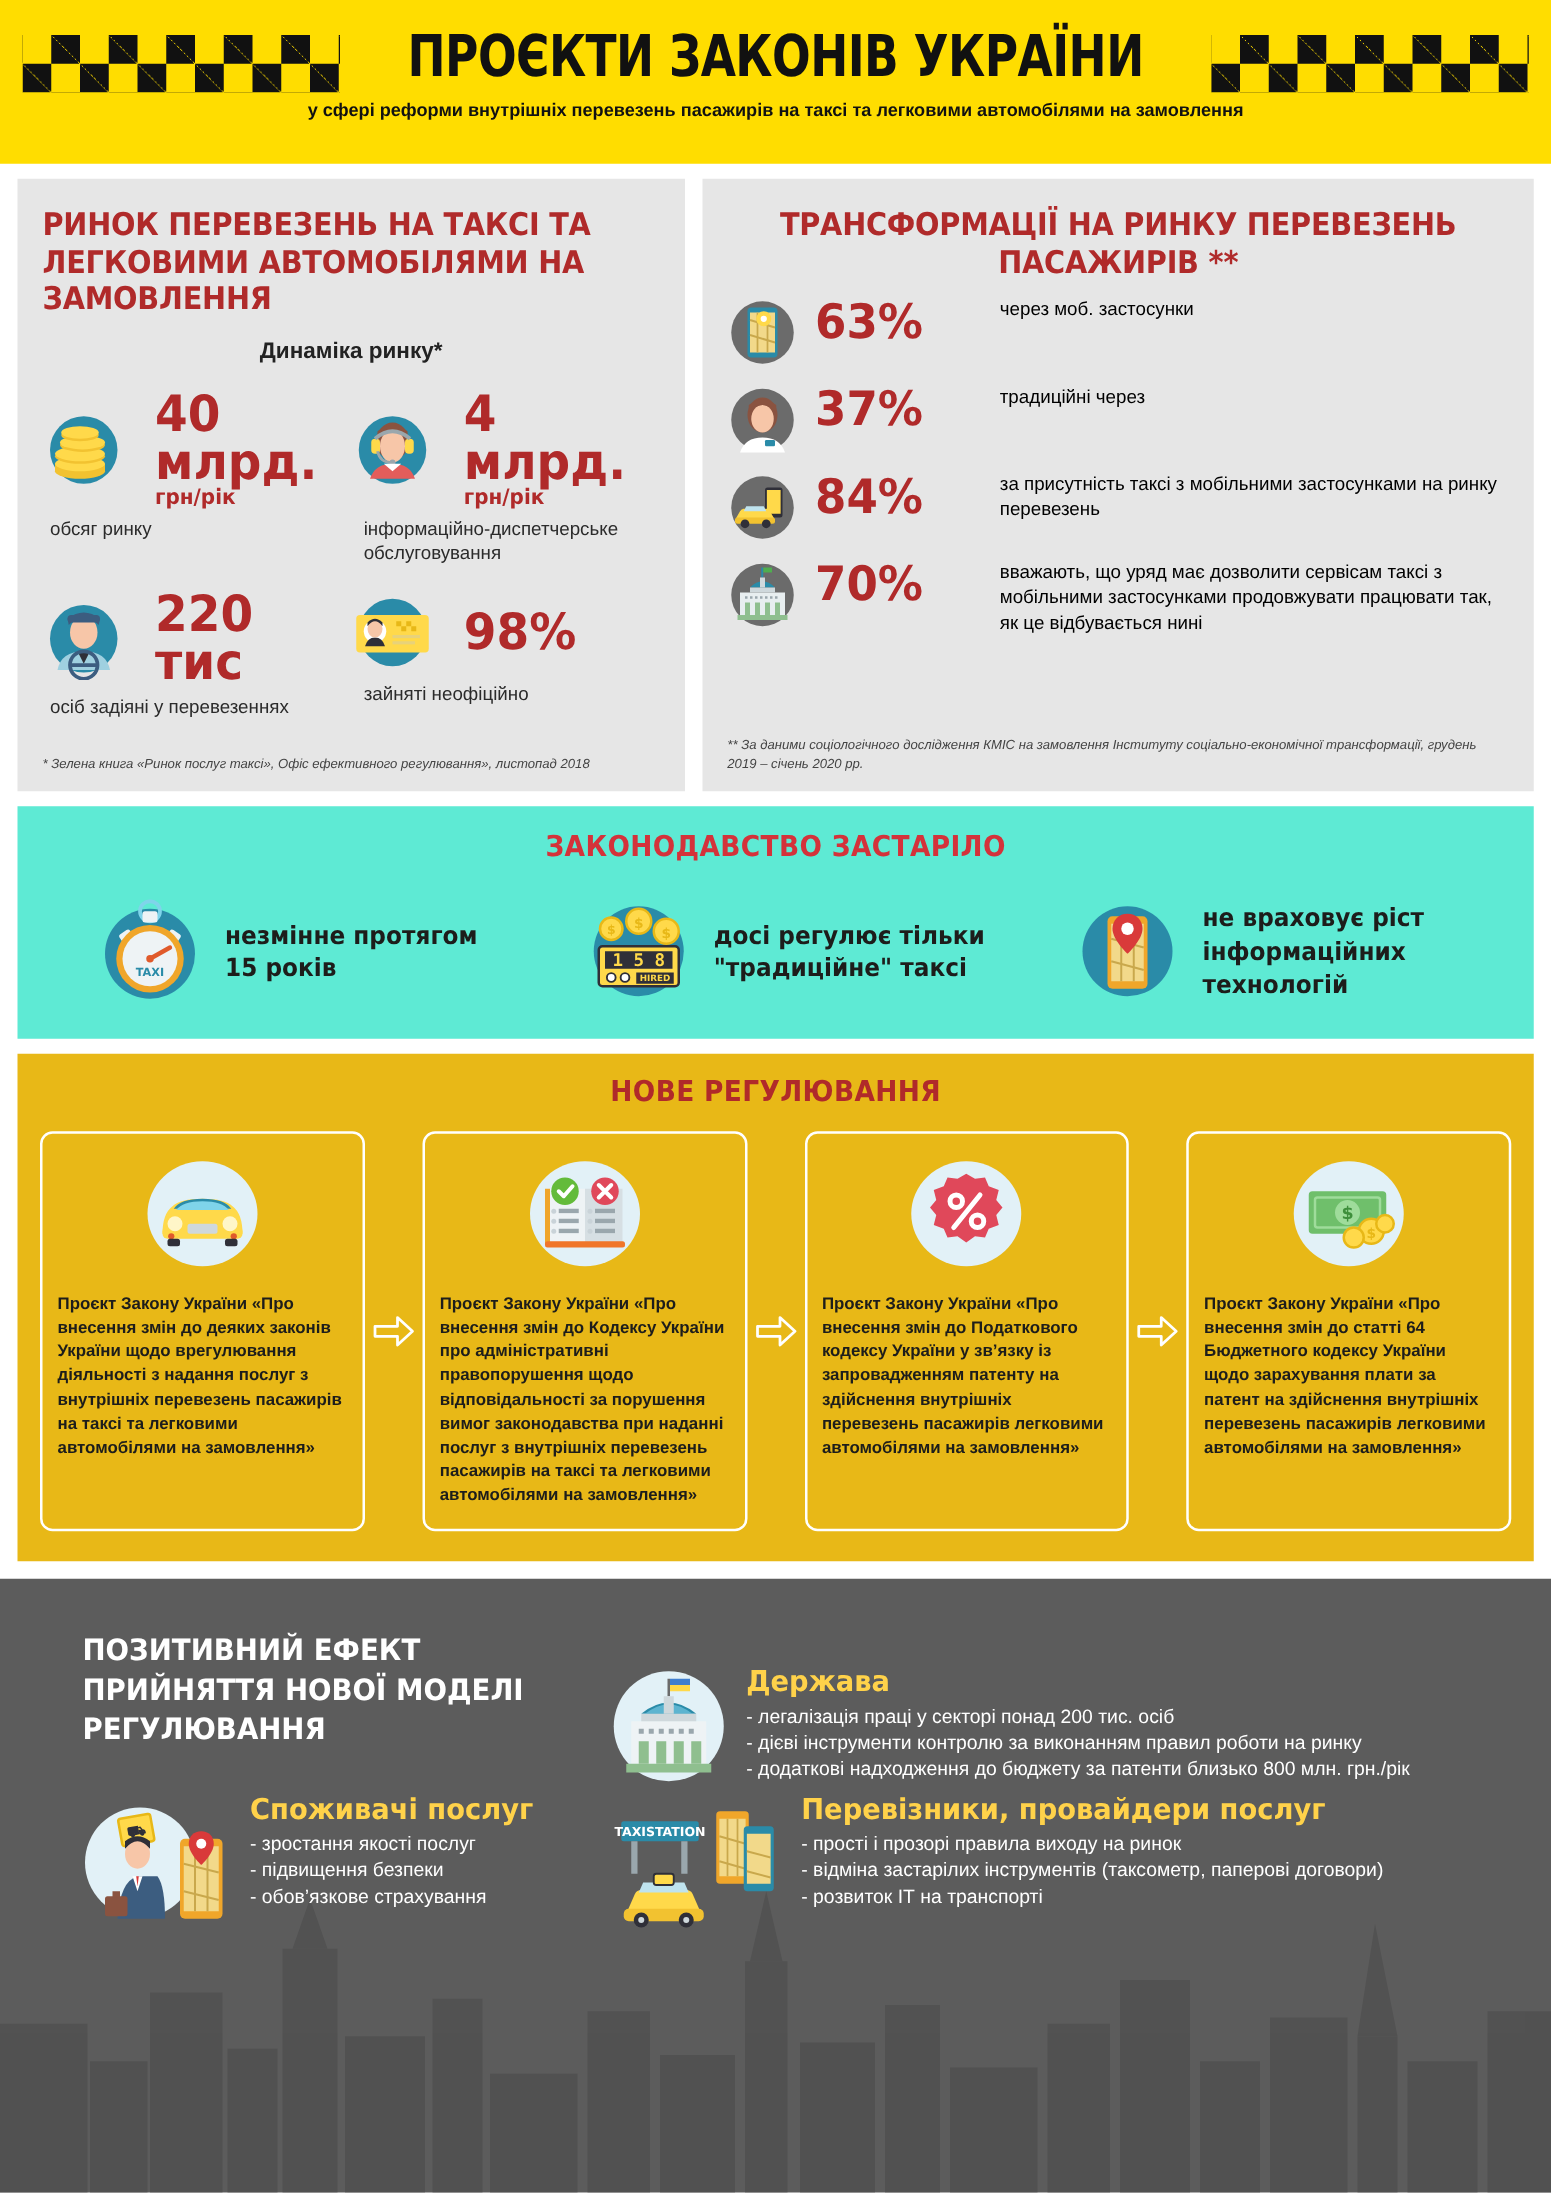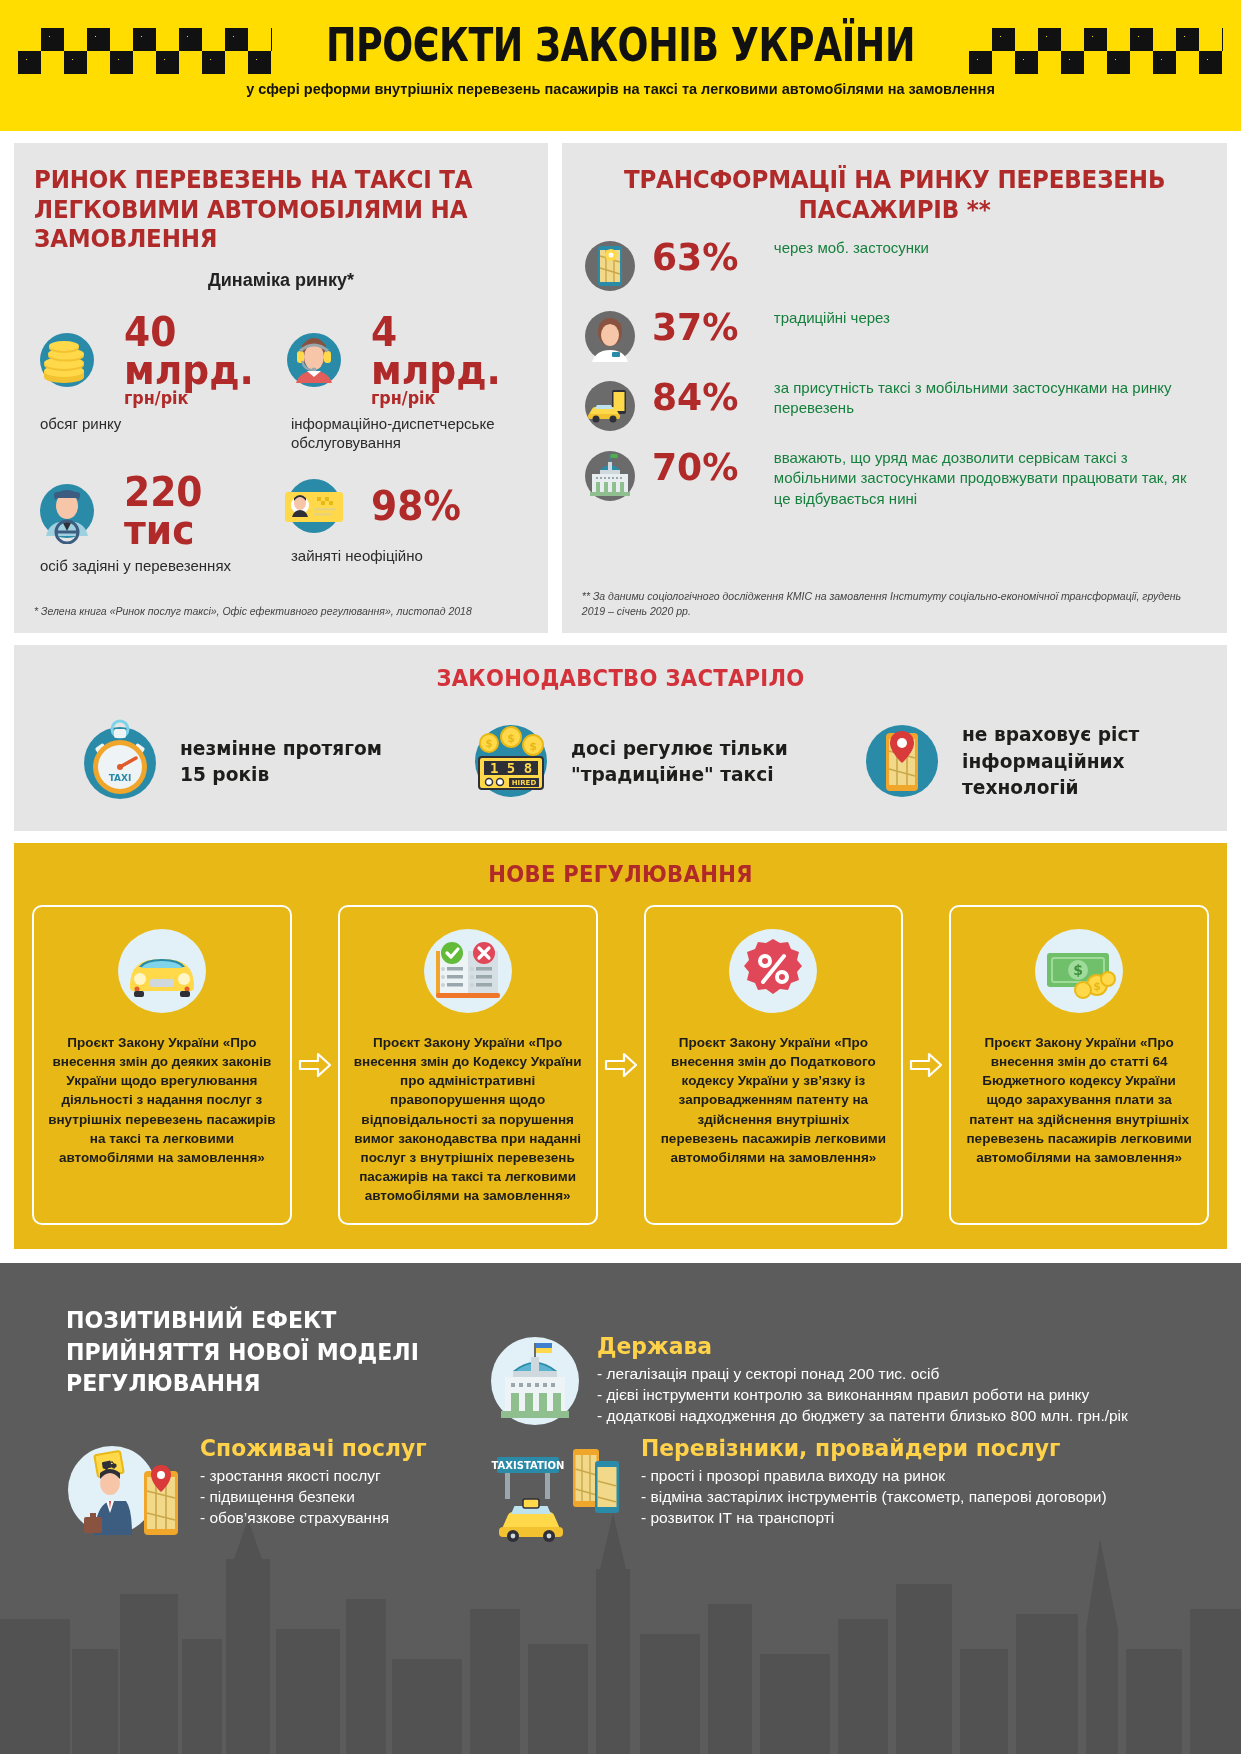--- a/index.html
+++ b/index.html
@@ -147,28 +147,29 @@
     font-family: "DejaVu Sans", sans-serif;
     font-weight: bold;
     font-size: 38px;
     line-height: 1;
     flex: 0 0 108px;
     transform: scaleX(0.95);
     transform-origin: left center;
   }
   .pct-text {
     font-size: 15px;
-    color: #15803d;
+    color: #000000;
     line-height: 1.35;
+    margin-left: 26px;
   }
 
   
   .outdated {
     margin: 12px 14px 0 14px;
-    background: #e5e5e5;
+    background: #5eead4;
     padding: 20px 20px 26px 20px;
   }
   .outdated-title {
     text-align: center;
     color: #d4323a;
     font-family: "DejaVu Sans", sans-serif;
     font-weight: bold;
     font-size: 23px;
     transform: scaleX(0.92);
     letter-spacing: 0.3px;
@@ -220,21 +221,20 @@
     border: 2px solid #fff;
     border-radius: 10px;
     flex: 1 1 0;
     padding: 16px 12px 18px 12px;
     display: flex;
     flex-direction: column;
     align-items: center;
   }
   .card-icon { width: 96px; height: 96px; margin-bottom: 14px; position: relative; }
   .card-text {
-    text-align: center;
     font-size: 13.5px;
     font-weight: bold;
     color: #1d1d1b;
     line-height: 1.42;
   }
   .arrow {
     flex: 0 0 46px;
     display: flex;
     align-items: center;
     justify-content: center;

